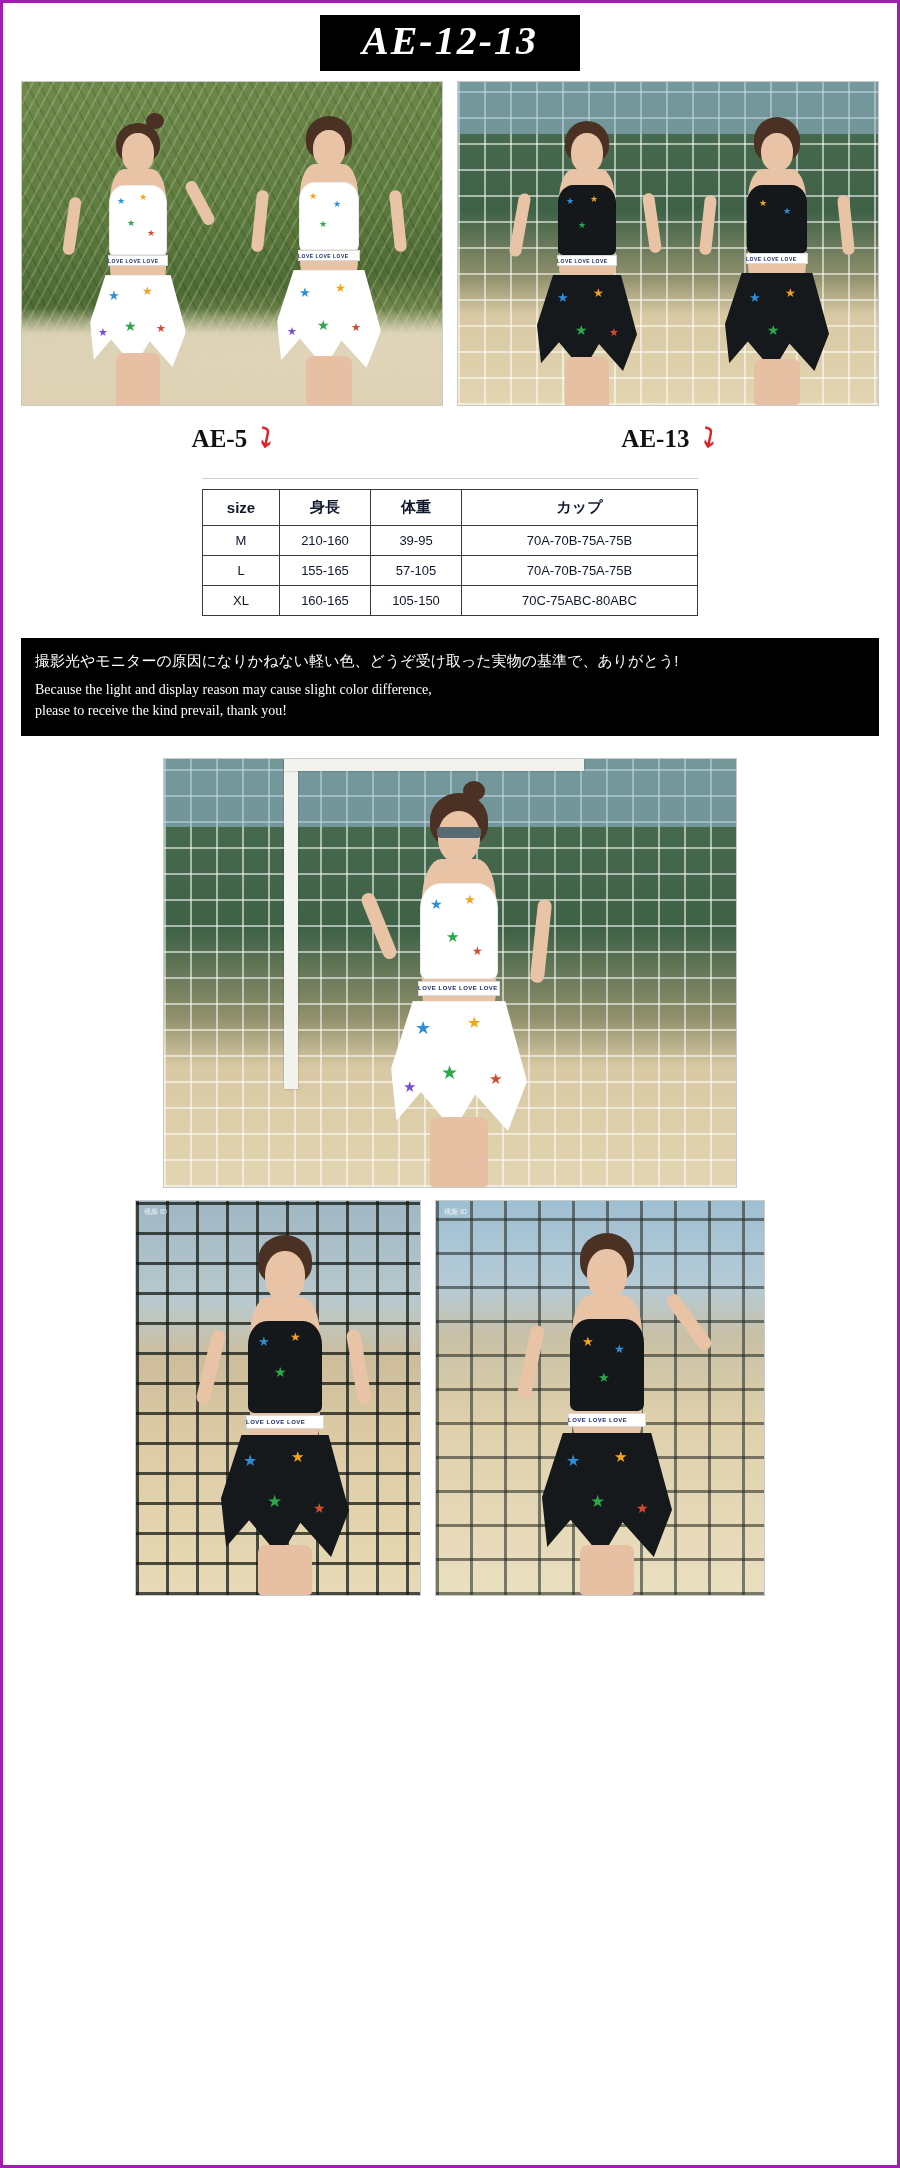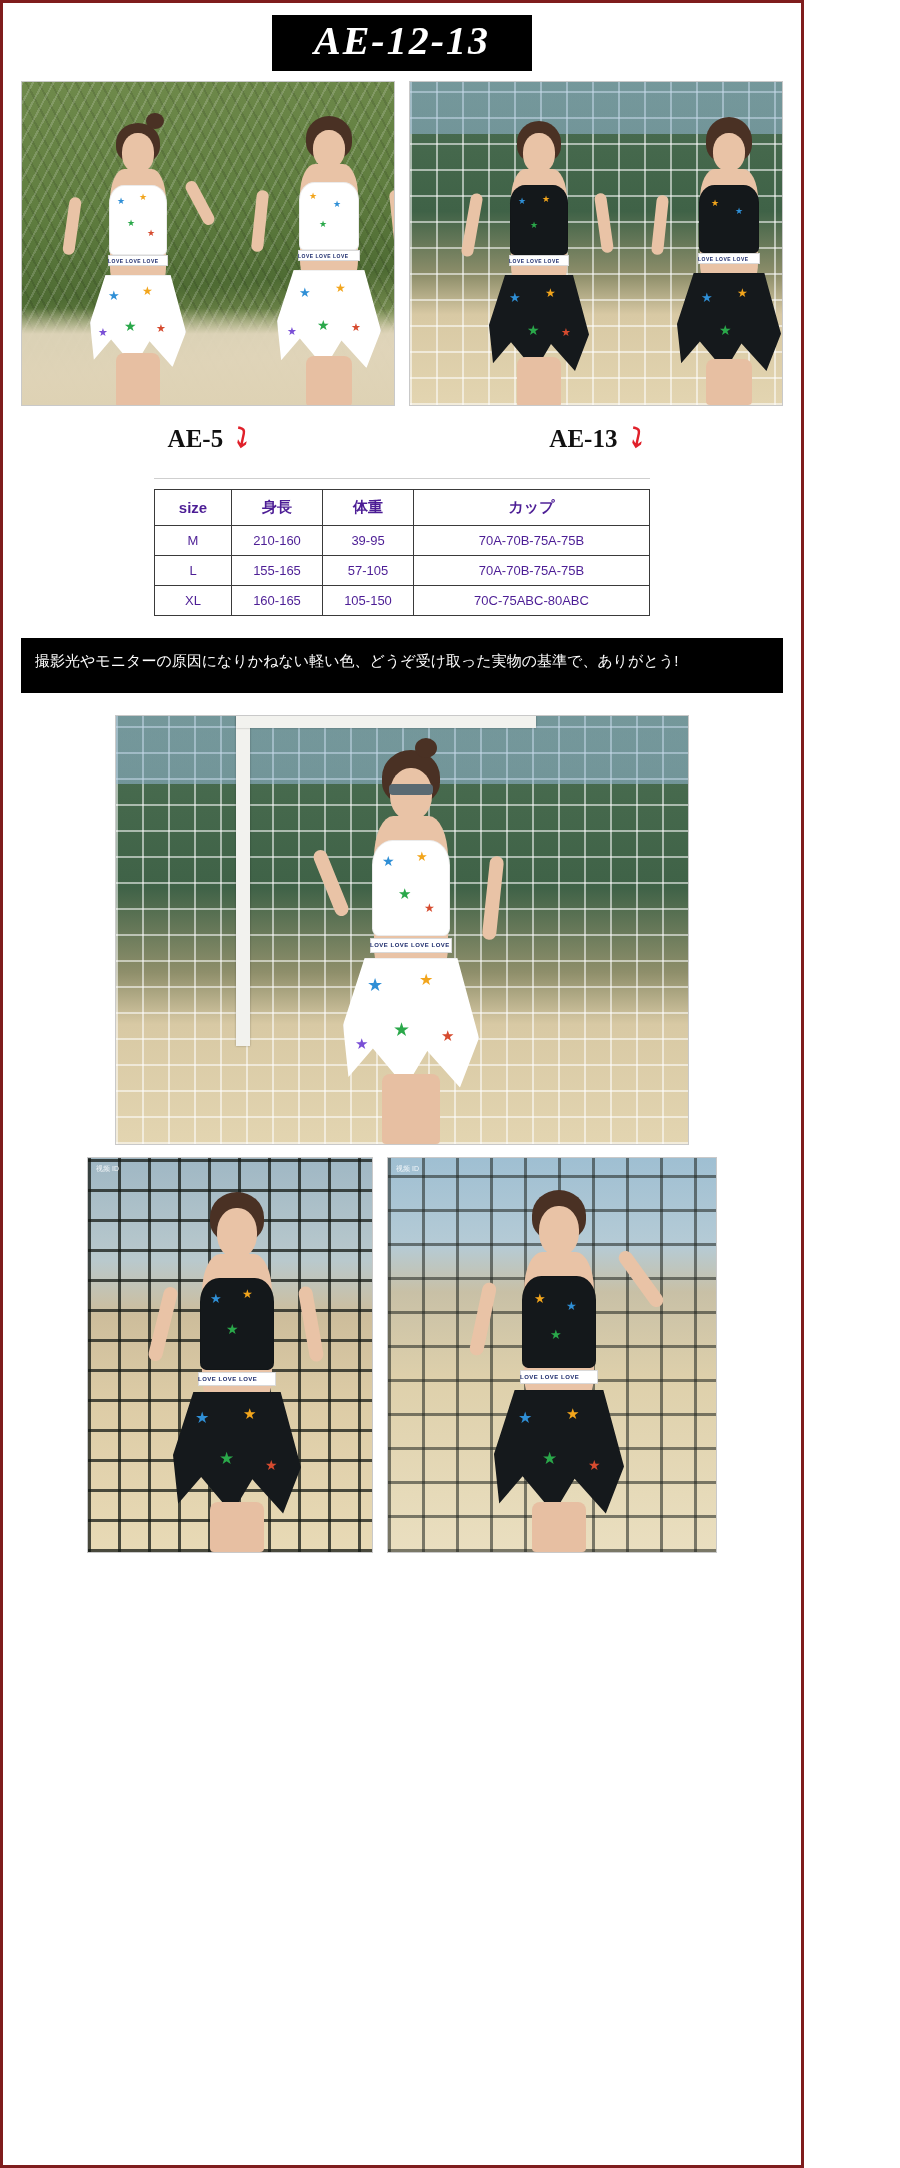--- a/index.html
+++ b/index.html
@@ -7,24 +7,24 @@
     padding: 0;
     background: #ffffff;
   }
   body {
     width: 900px;
     font-family: "Liberation Sans", sans-serif;
     -webkit-font-smoothing: antialiased;
   }
   .page {
     position: relative;
-    width: 804px;
+    width: 900px;
     height: 2168px;
     box-sizing: border-box;
-    border: 3px solid #7f1d1d;
+    border: 3px solid #a21caf;
     background: #fff;
     overflow: hidden;
   }
 
   
   .title-bar {
     margin: 12px 0 10px 0;
     text-align: center;
   }
   .title-box {
@@ -190,21 +190,21 @@
   }
   .rule {
     height: 1px;
     background: #cfcfcf;
     margin-bottom: 10px;
   }
   table.size {
     border-collapse: collapse;
     width: 100%;
     font-size: 13px;
-    color: #4c1d95;
+    color: #0f172a;
   }
   table.size th, table.size td {
     border: 1px solid #3a3a3a;
     text-align: center;
     padding: 7px 2px;
     font-weight: normal;
   }
   table.size thead th {
     font-weight: bold;
     font-size: 15px;
@@ -445,20 +445,22 @@
           <td>160-165</td>
           <td>105-150</td>
           <td>70C-75ABC-80ABC</td>
         </tr>
       </tbody>
     </table>
   </div>
 
   <div class="notice">
     <div class="ja">撮影光やモニターの原因になりかねない軽い色、どうぞ受け取った実物の基準で、ありがとう!</div>
+    <div class="en">Because the light and display reason may cause slight color difference,</div>
+    <div class="en">please to receive the kind prevail, thank you!</div>
   </div>
 
   <div class="hero-wrap">
     <div class="hero">
       <div class="bg-net"></div>
       <div class="goal-post" style="left:120px;top:0;width:14px;height:330px;"></div>
       <div class="goal-post" style="left:120px;top:0;width:300px;height:12px;"></div>
 
       <div class="model" style="left:200px;width:190px;height:400px;">
         <div class="hair" style="top:6px;width:58px;height:54px;"></div>

